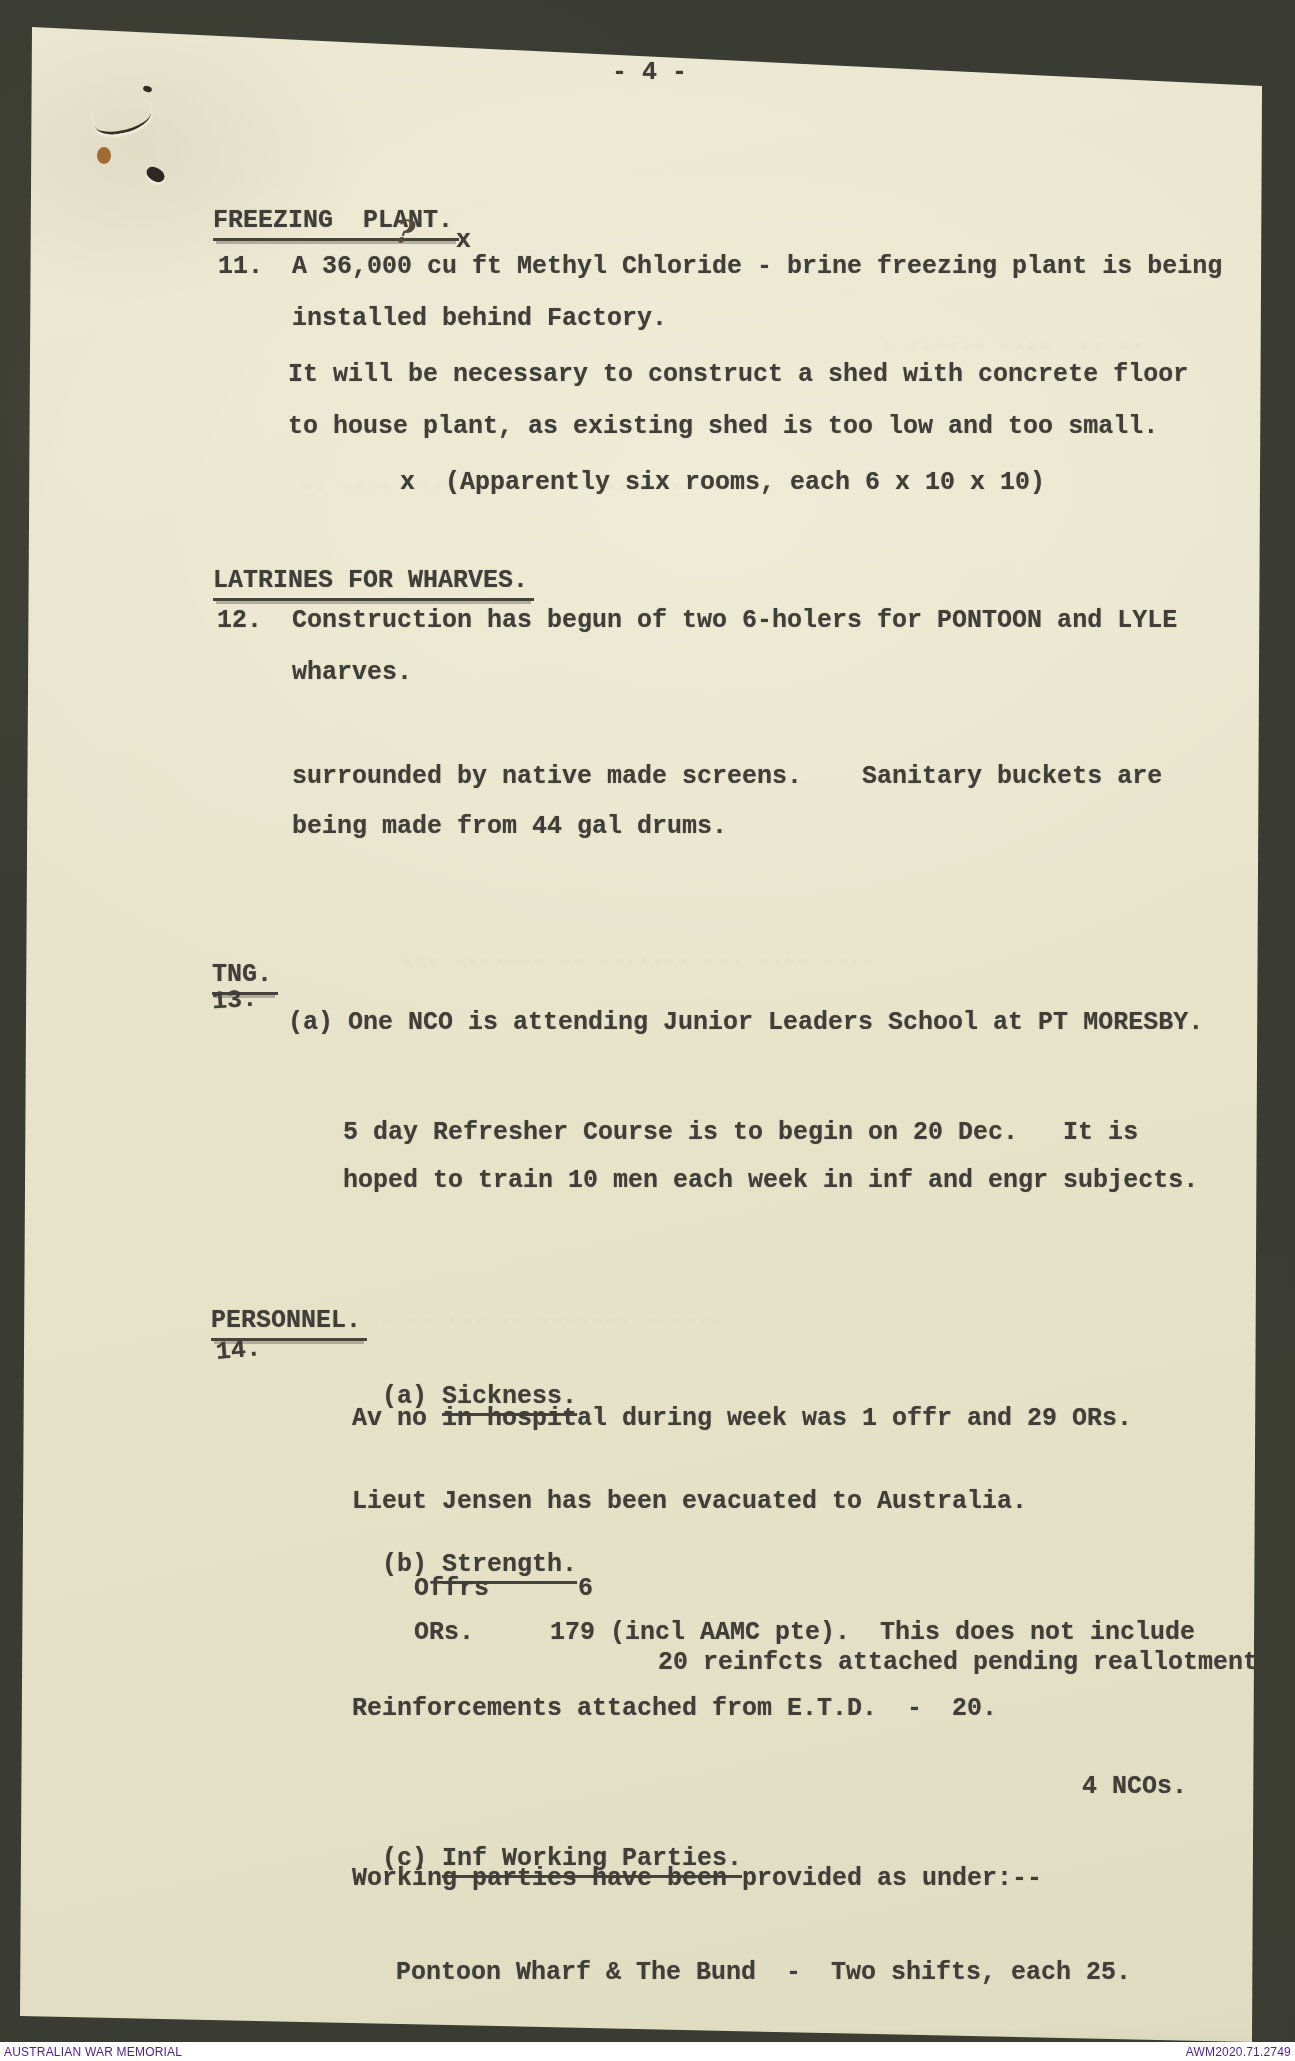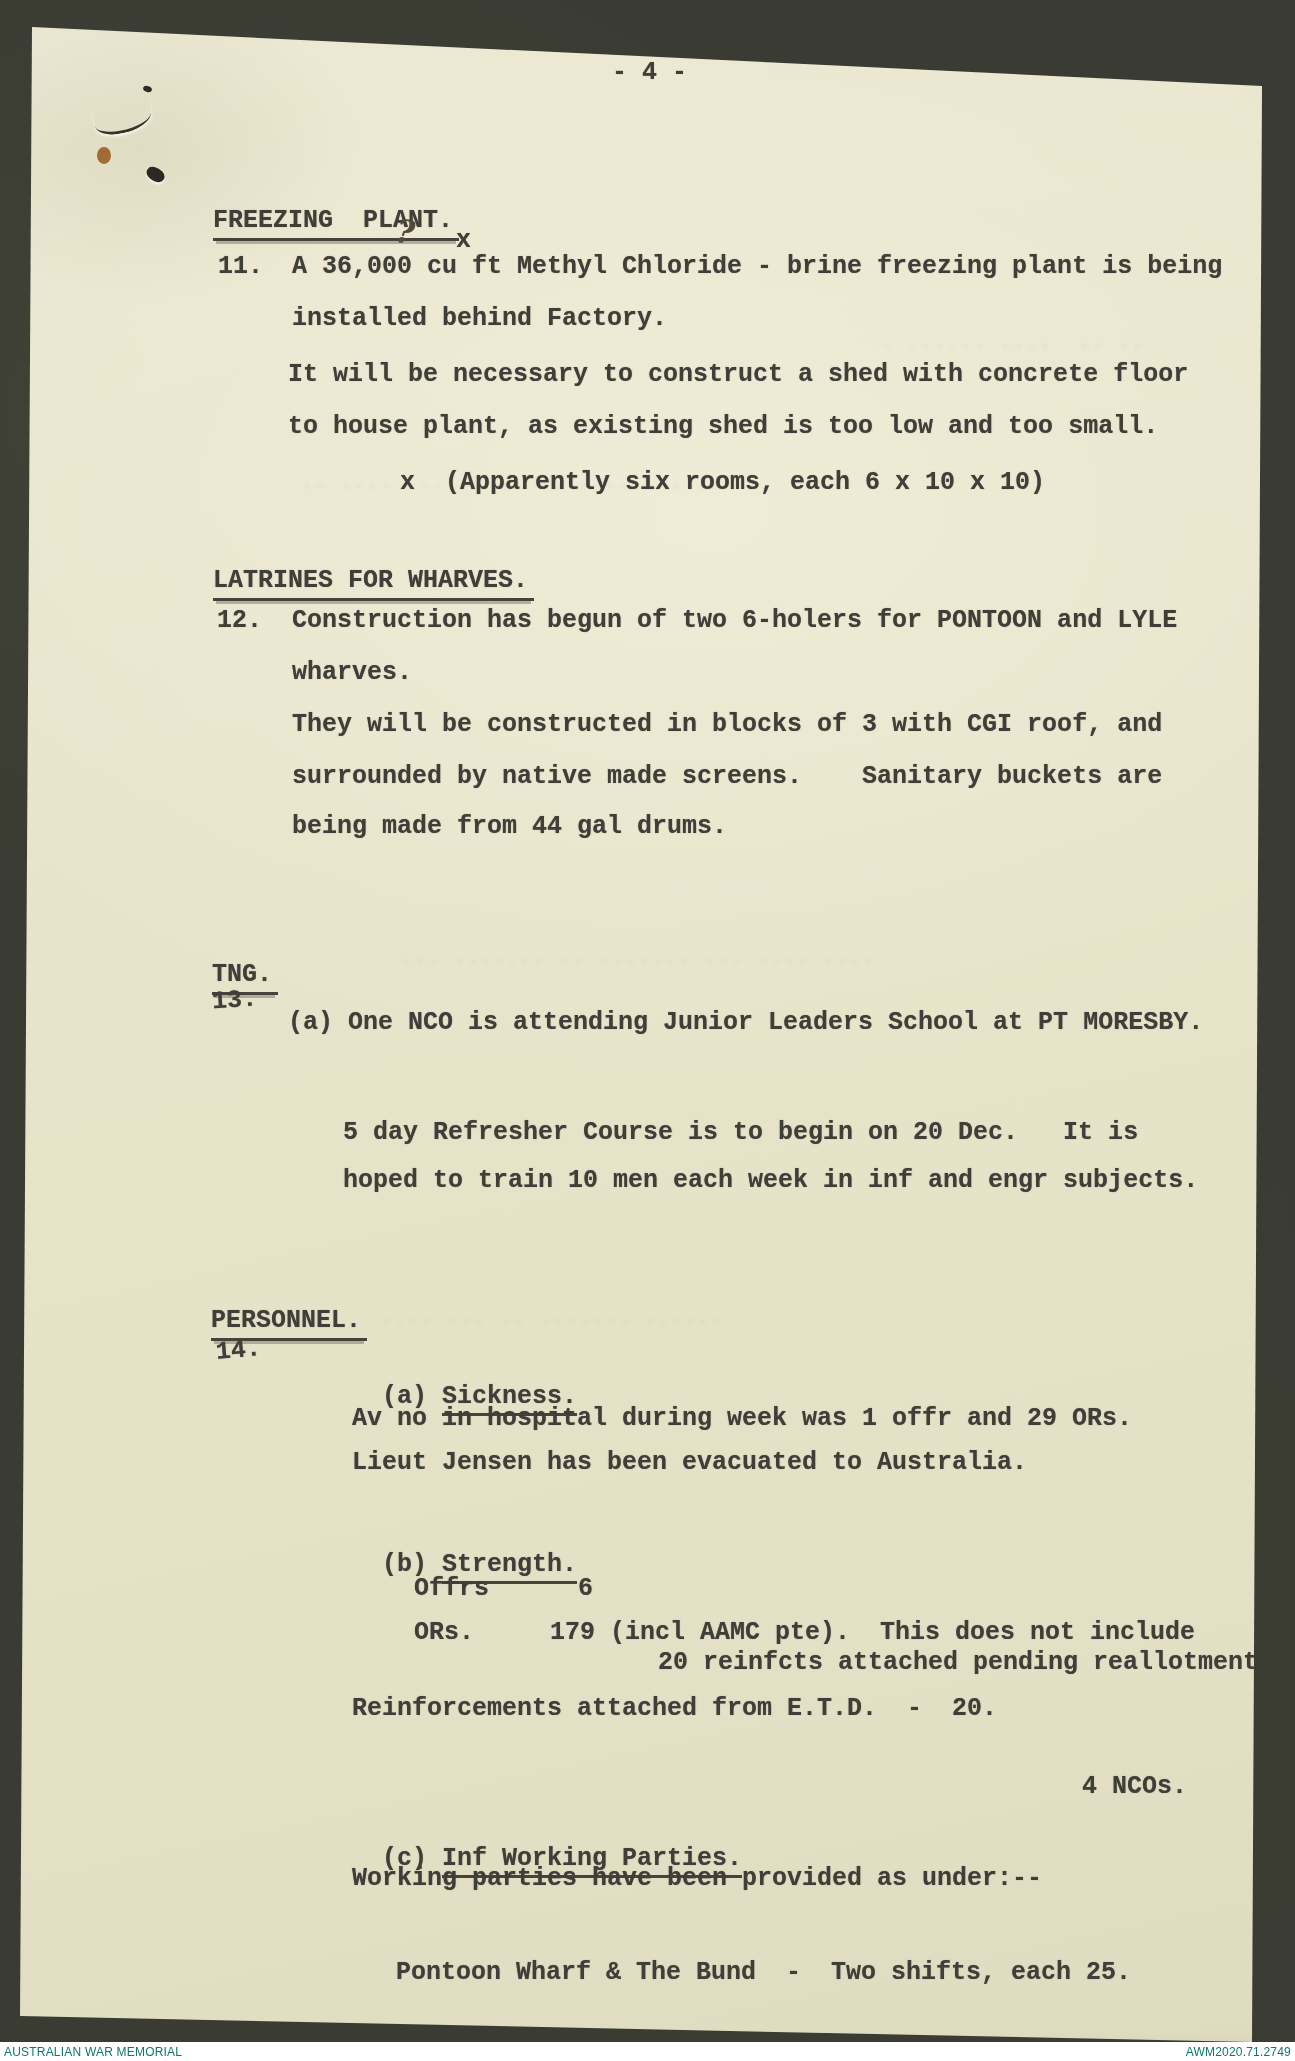--- a/index.html
+++ b/index.html
@@ -20,21 +20,21 @@
                     inset 0 12px 24px -8px rgba(130,124,100,.28);}
   .line{position:absolute;font:bold 25px/30px "Liberation Mono", monospace;color:#403e38;
         white-space:pre;text-shadow:0 0 1px rgba(64,62,56,.55);}
   .u1{display:inline-block;border-bottom:3px solid #45433b;padding:0 6px 2px 0;
       box-shadow:0 6px 0 -3px rgba(69,67,59,.35);}
   .u2{display:inline-block;border-bottom:3px solid #45433b;padding-bottom:1px;}
   .hand{position:absolute;font:bold italic 32px/32px "DejaVu Serif", serif;color:#54493a;
         transform:rotate(8deg);}
   .blot{position:absolute;border-radius:50%;}
   #footer-bar{position:absolute;left:0;right:0;bottom:0;height:19px;background:#ffffff;}
-  .ftxt{position:absolute;top:3px;font:12px/14px "Liberation Sans", sans-serif;color:#0f766e;
+  .ftxt{position:absolute;top:3px;font:12px/14px "Liberation Sans", sans-serif;color:#4c1d95;
         letter-spacing:.2px;}
   .faint{position:absolute;filter:blur(2px);opacity:.10;font:bold 22px "Liberation Mono",monospace;
          color:#6b6753;white-space:pre;}
 </style>
 </head>
 <body>
 
 <div id="scan">
   <div id="paper">
 
@@ -62,39 +62,38 @@
     <div class="line" style="left:292px;top:304px;">installed behind Factory.</div>
     <div class="line" style="left:288px;top:360px;">It will be necessary to construct a shed with concrete floor</div>
     <div class="line" style="left:288px;top:412px;">to house plant, as existing shed is too low and too small.</div>
     <div class="line" style="left:400px;top:468px;">x  (Apparently six rooms, each 6 x 10 x 10)</div>
 
     <div class="line" style="left:123px;top:536px;">
       <span class="u1">LATRINES FOR WHARVES.</span></div>
     <div class="line" style="left:217px;top:606px;">12.</div>
     <div class="line" style="left:292px;top:606px;">Construction has begun of two 6-holers for PONTOON and LYLE</div>
     <div class="line" style="left:292px;top:658px;">wharves.</div>
-    <div class="line" style="left:292px;top:710px;">They will be constructed in blocks of 3 with CGI roof, and</div>
     <div class="line" style="left:292px;top:762px;">surrounded by native made screens.    Sanitary buckets are</div>
     <div class="line" style="left:292px;top:812px;">being made from 44 gal drums.</div>
 
     <div class="line" style="left:122px;top:930px;">
       <span class="u1">TNG.</span></div>
     <div class="line" style="left:212px;top:986px;transform:rotate(-4deg);">13.</div>
     <div class="line" style="left:288px;top:1008px;">(a) One NCO is attending Junior Leaders School at PT MORESBY.</div>
     <div class="line" style="left:343px;top:1118px;">5 day Refresher Course is to begin on 20 Dec.   It is</div>
     <div class="line" style="left:343px;top:1166px;">hoped to train 10 men each week in inf and engr subjects.</div>
 
     <div class="line" style="left:121px;top:1276px;">
       <span class="u1">PERSONNEL.</span></div>
     <div class="line" style="left:216px;top:1336px;transform:rotate(-5deg);">14.</div>
 
     <div class="line" style="left:292px;top:1352px;">
       <span>(a) </span><span class="u2">Sickness.</span></div>
     <div class="line" style="left:352px;top:1404px;">Av no in hospital during week was 1 offr and 29 ORs.</div>
-    <div class="line" style="left:352px;top:1448px;">Lieut Jensen has been evacuated to Australia.</div>
+    <div class="line" style="left:352px;top:1487px;">Lieut Jensen has been evacuated to Australia.</div>
 
     <div class="line" style="left:292px;top:1520px;">
       <span>(b) </span><span class="u2">Strength.</span></div>
     <div class="line" style="left:414px;top:1574px;">Offrs</div>
     <div class="line" style="left:578px;top:1574px;">6</div>
     <div class="line" style="left:414px;top:1618px;">ORs.</div>
     <div class="line" style="left:550px;top:1618px;">179 (incl AAMC pte).  This does not include</div>
     <div class="line" style="left:658px;top:1648px;">20 reinfcts attached pending reallotment.</div>
     <div class="line" style="left:352px;top:1694px;">Reinforcements attached from E.T.D.  -  20.</div>
     <div class="line" style="left:1082px;top:1772px;">4 NCOs.</div>

